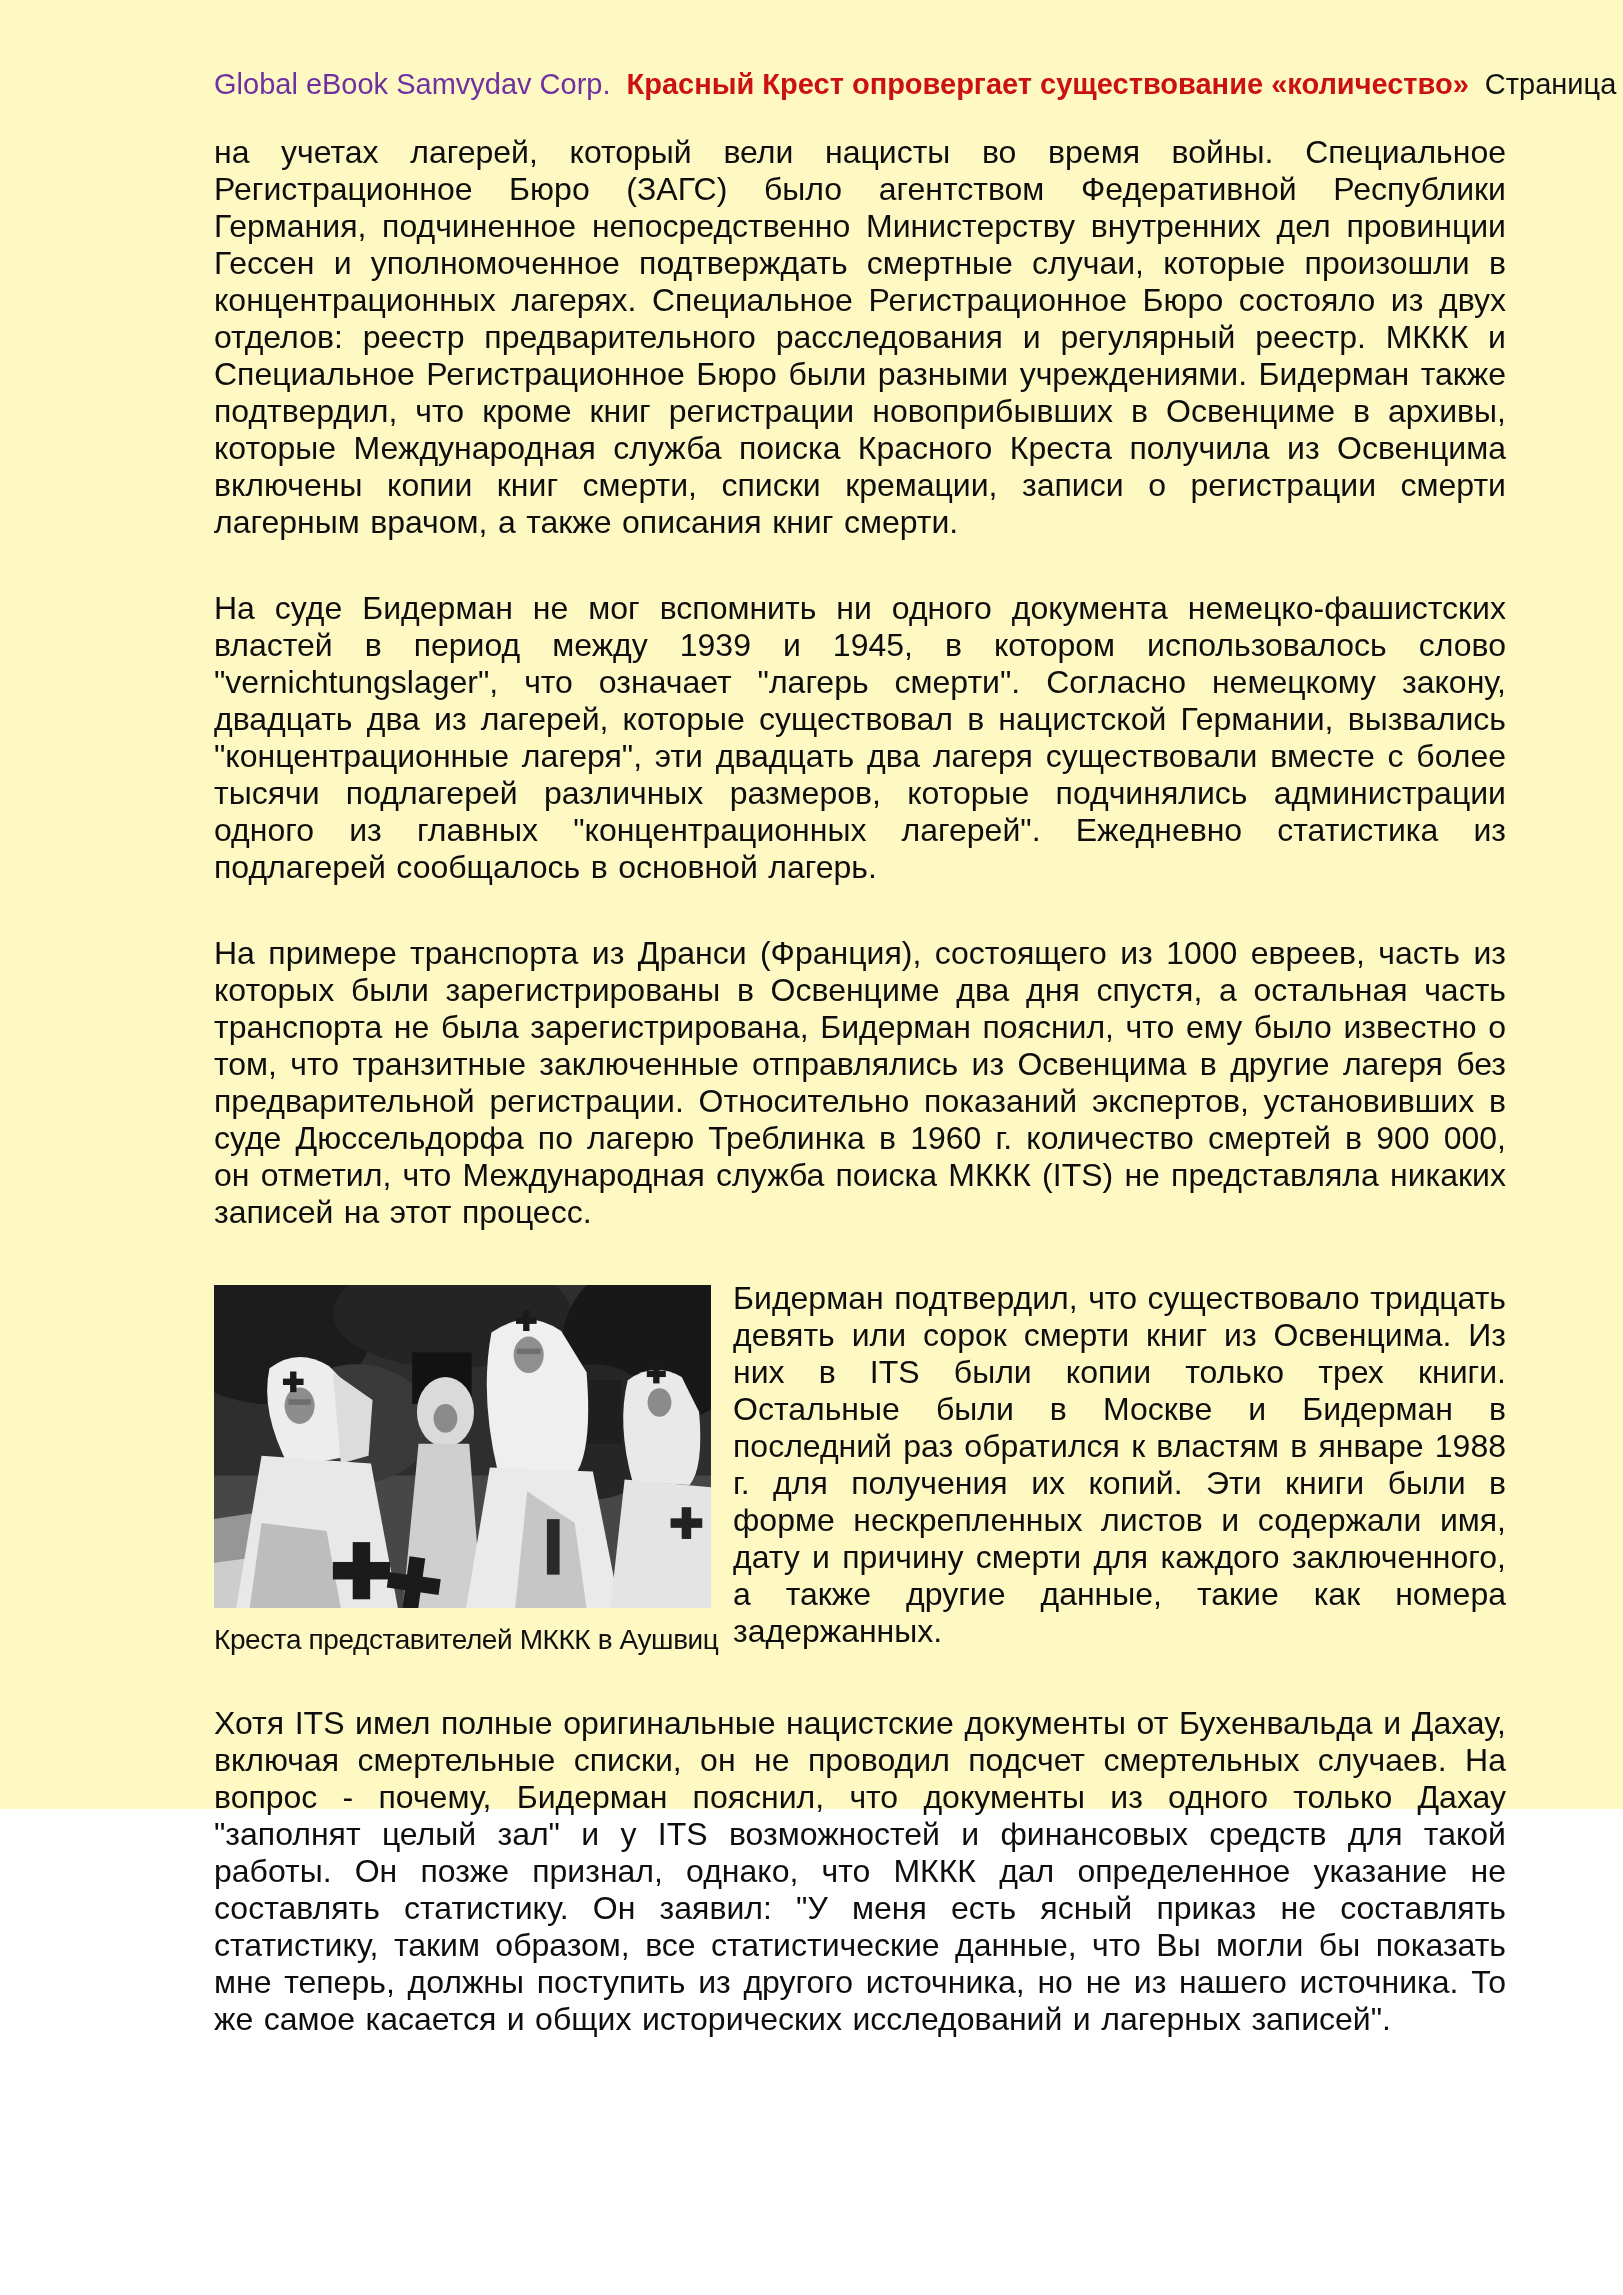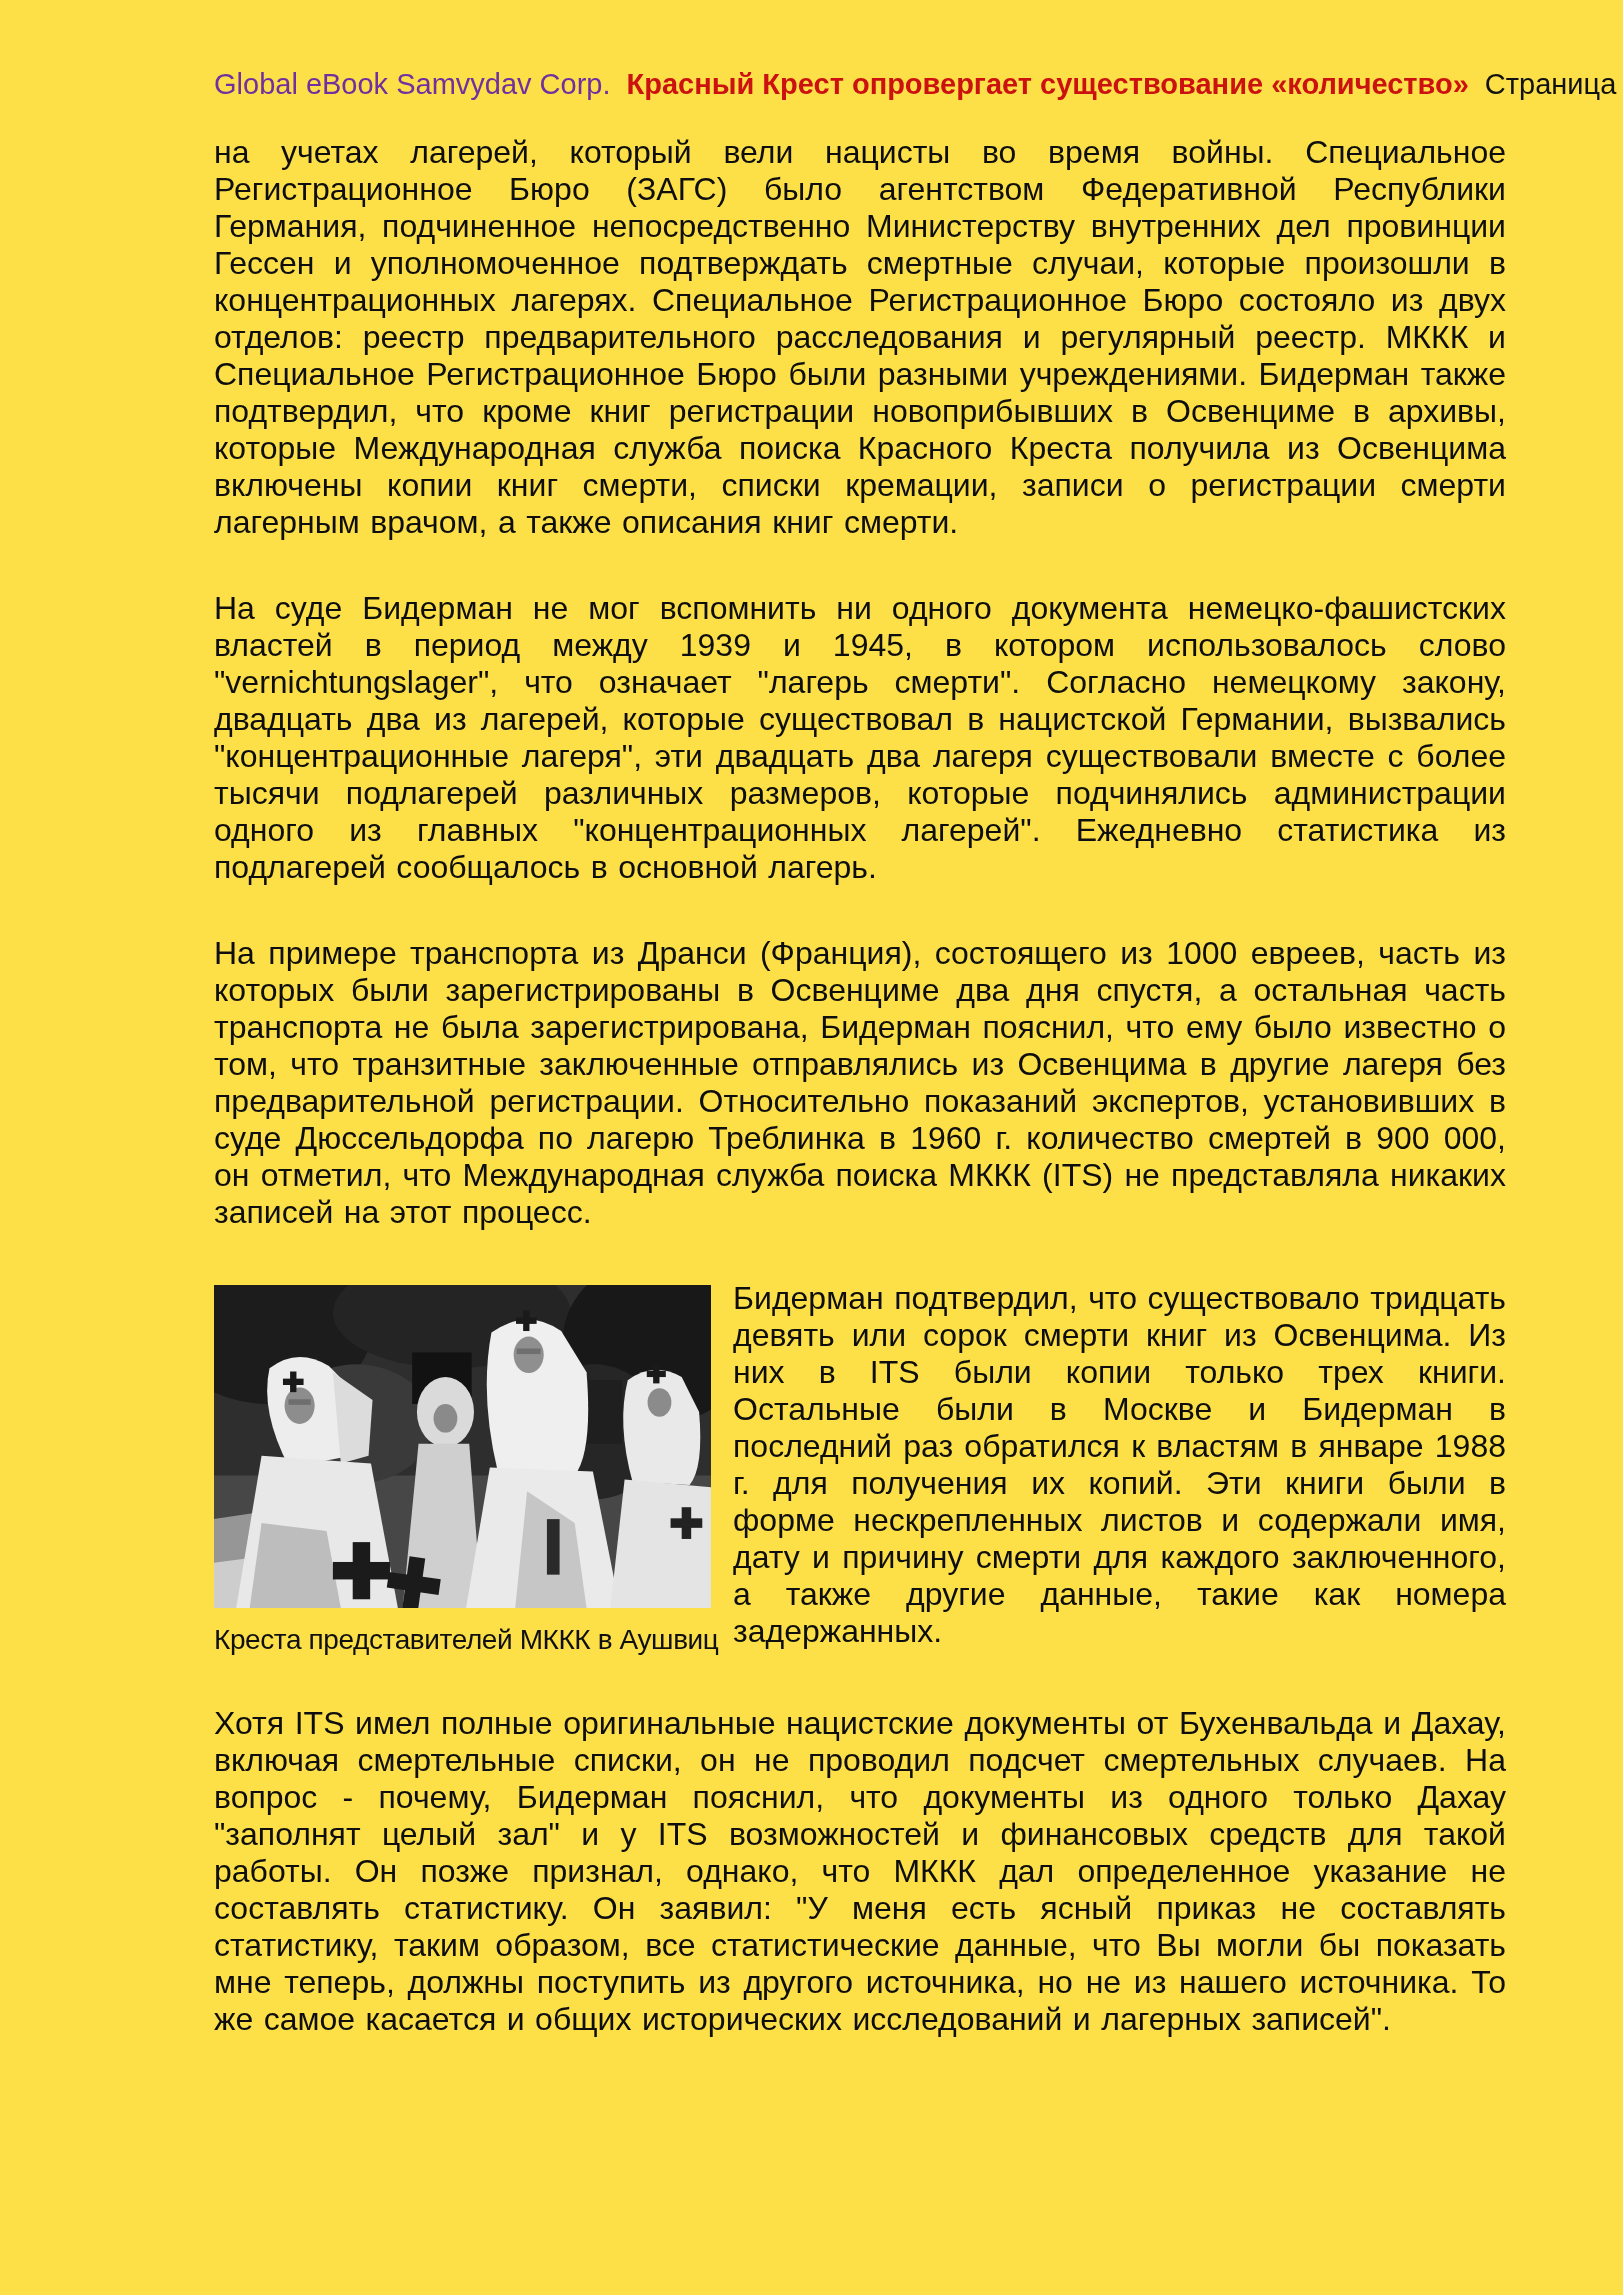--- a/index.html
+++ b/index.html
@@ -6,23 +6,23 @@
   body {
     width: 1623px;
     height: 2295px;
     background: #ffffff;
     overflow: hidden;
     font-family: "Liberation Sans", sans-serif;
   }
   .page {
     box-sizing: border-box;
     width: 1623px;
-    height: 2295px;
+    height: 1809px;
     padding: 67px 117px 0 214px;
-    background: #fde047;
+    background: #fef9c3;
   }
   .header {
     display: flex;
     justify-content: space-between;
     align-items: baseline;
     font-size: 29px;
     line-height: 35px;
     white-space: nowrap;
   }
   .brand { color: #7030a0; font-weight: 400; }

